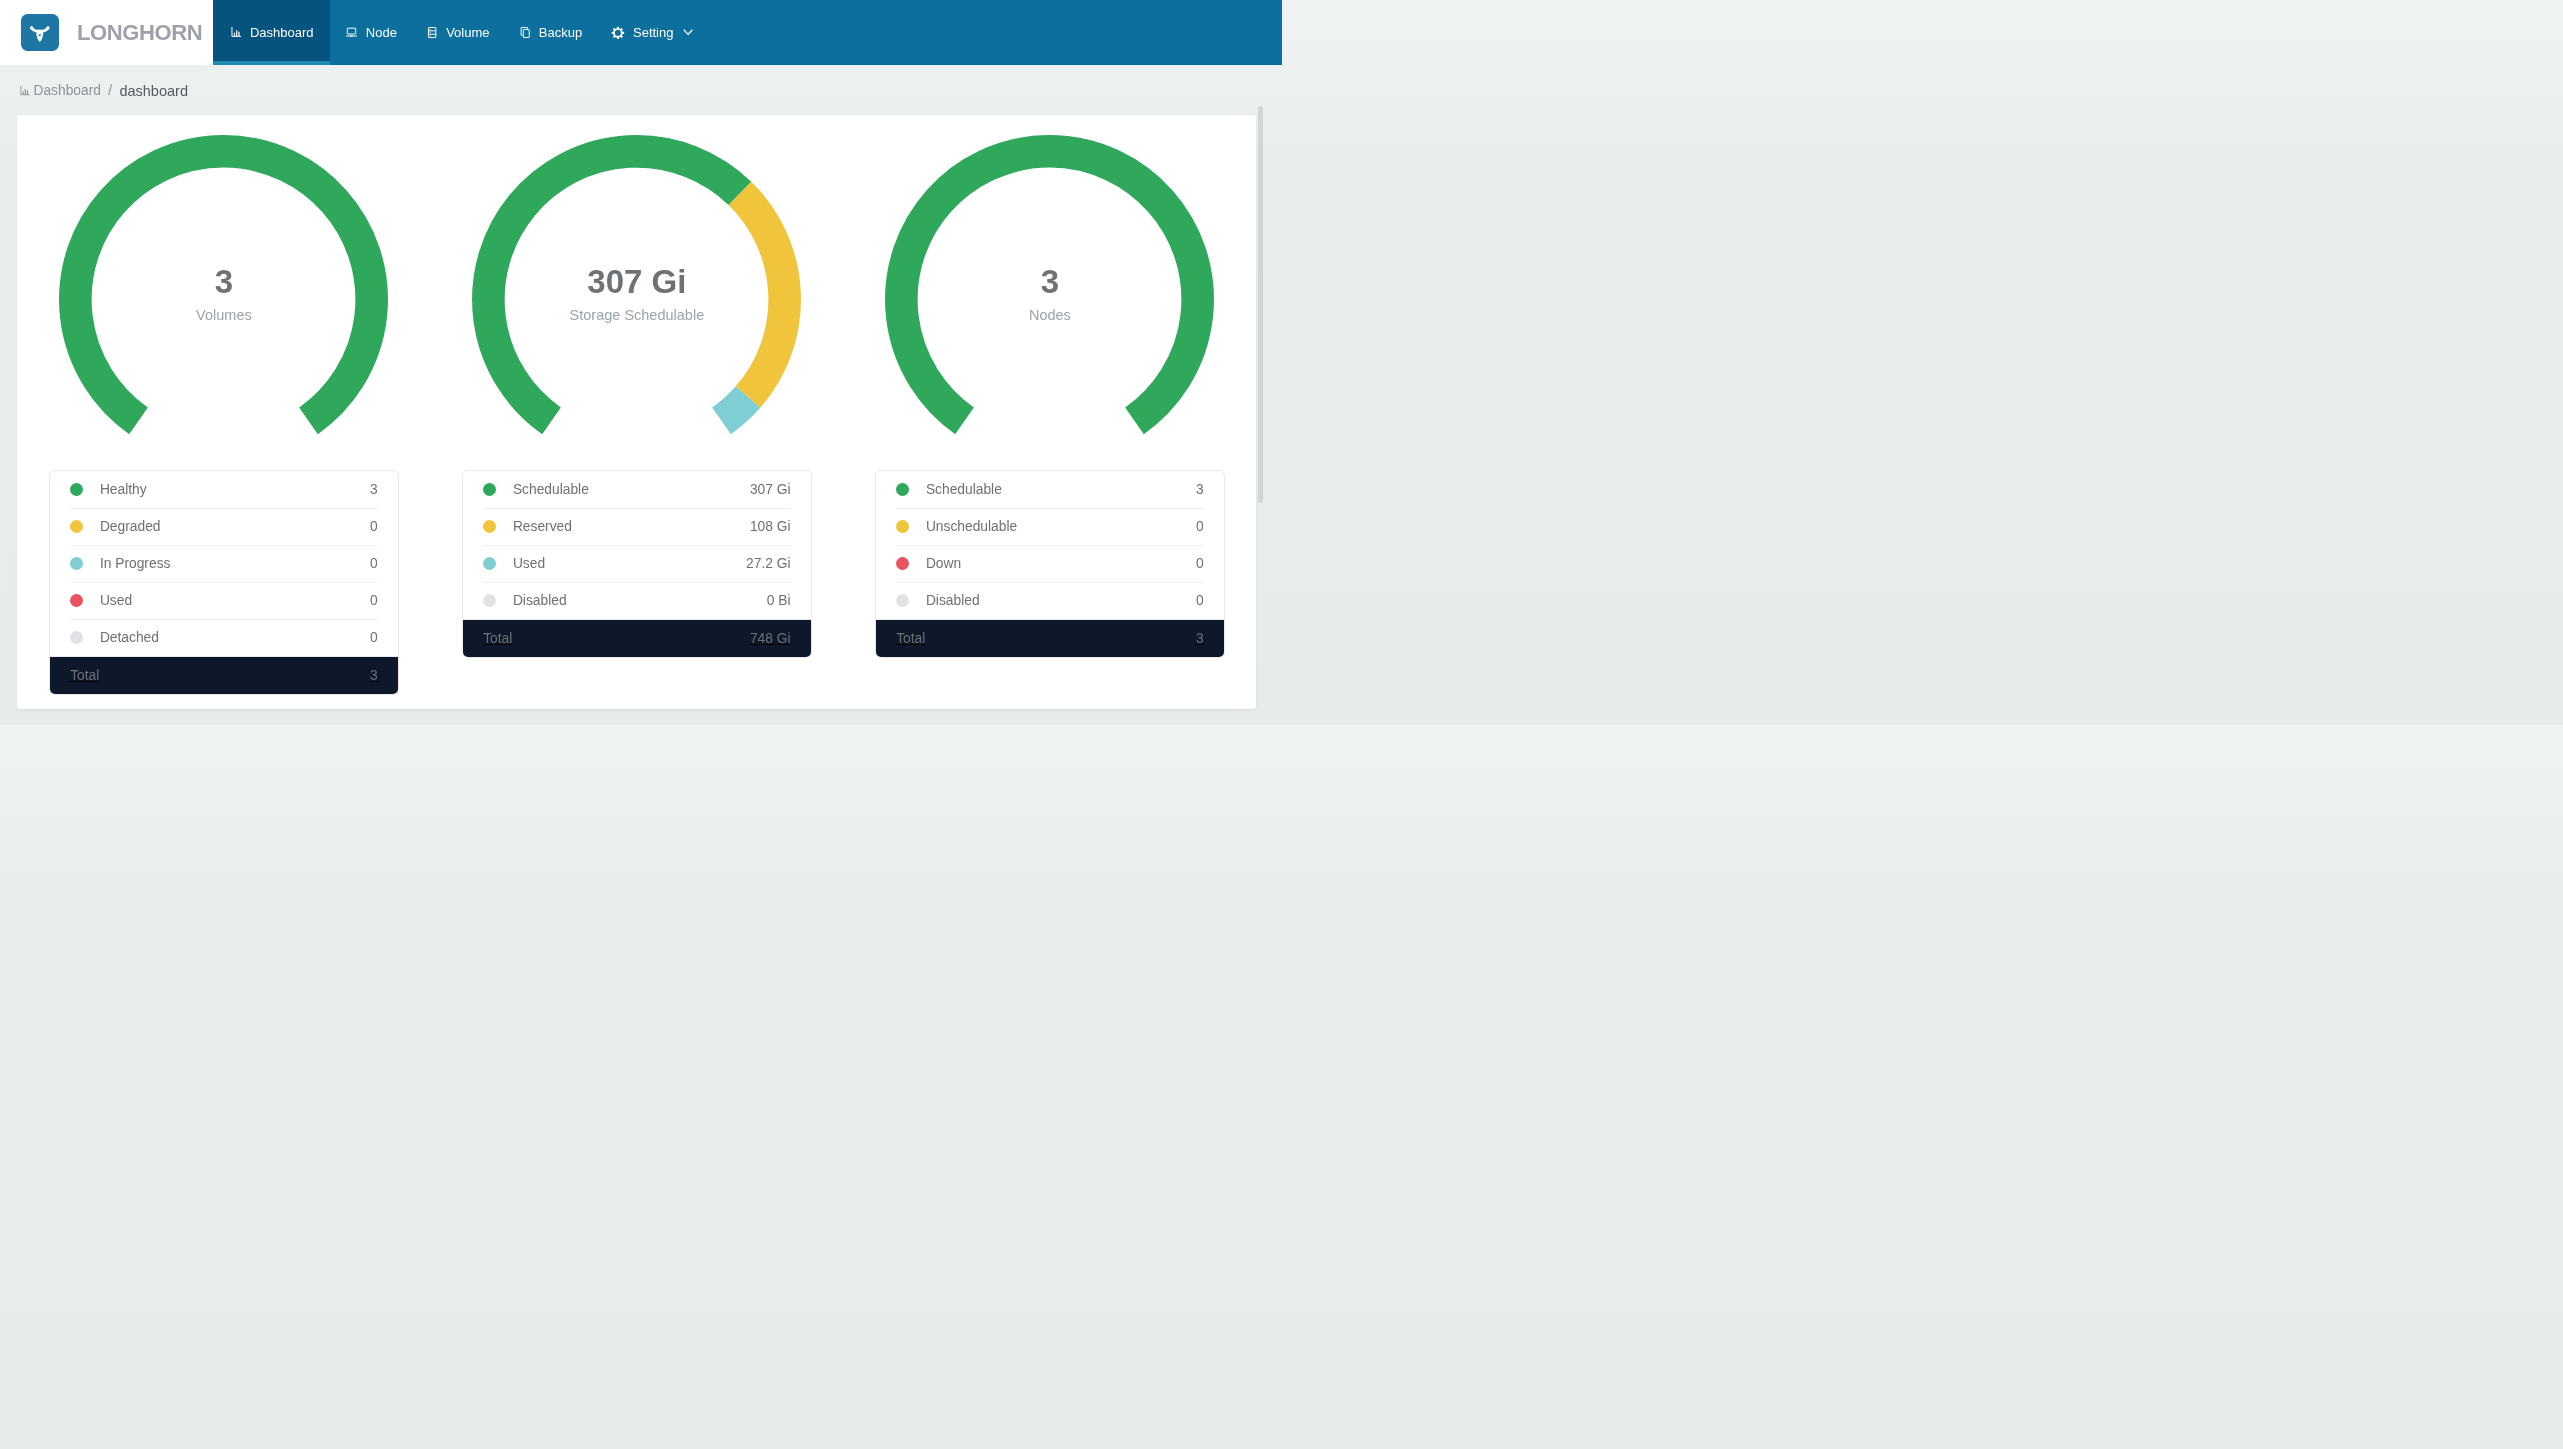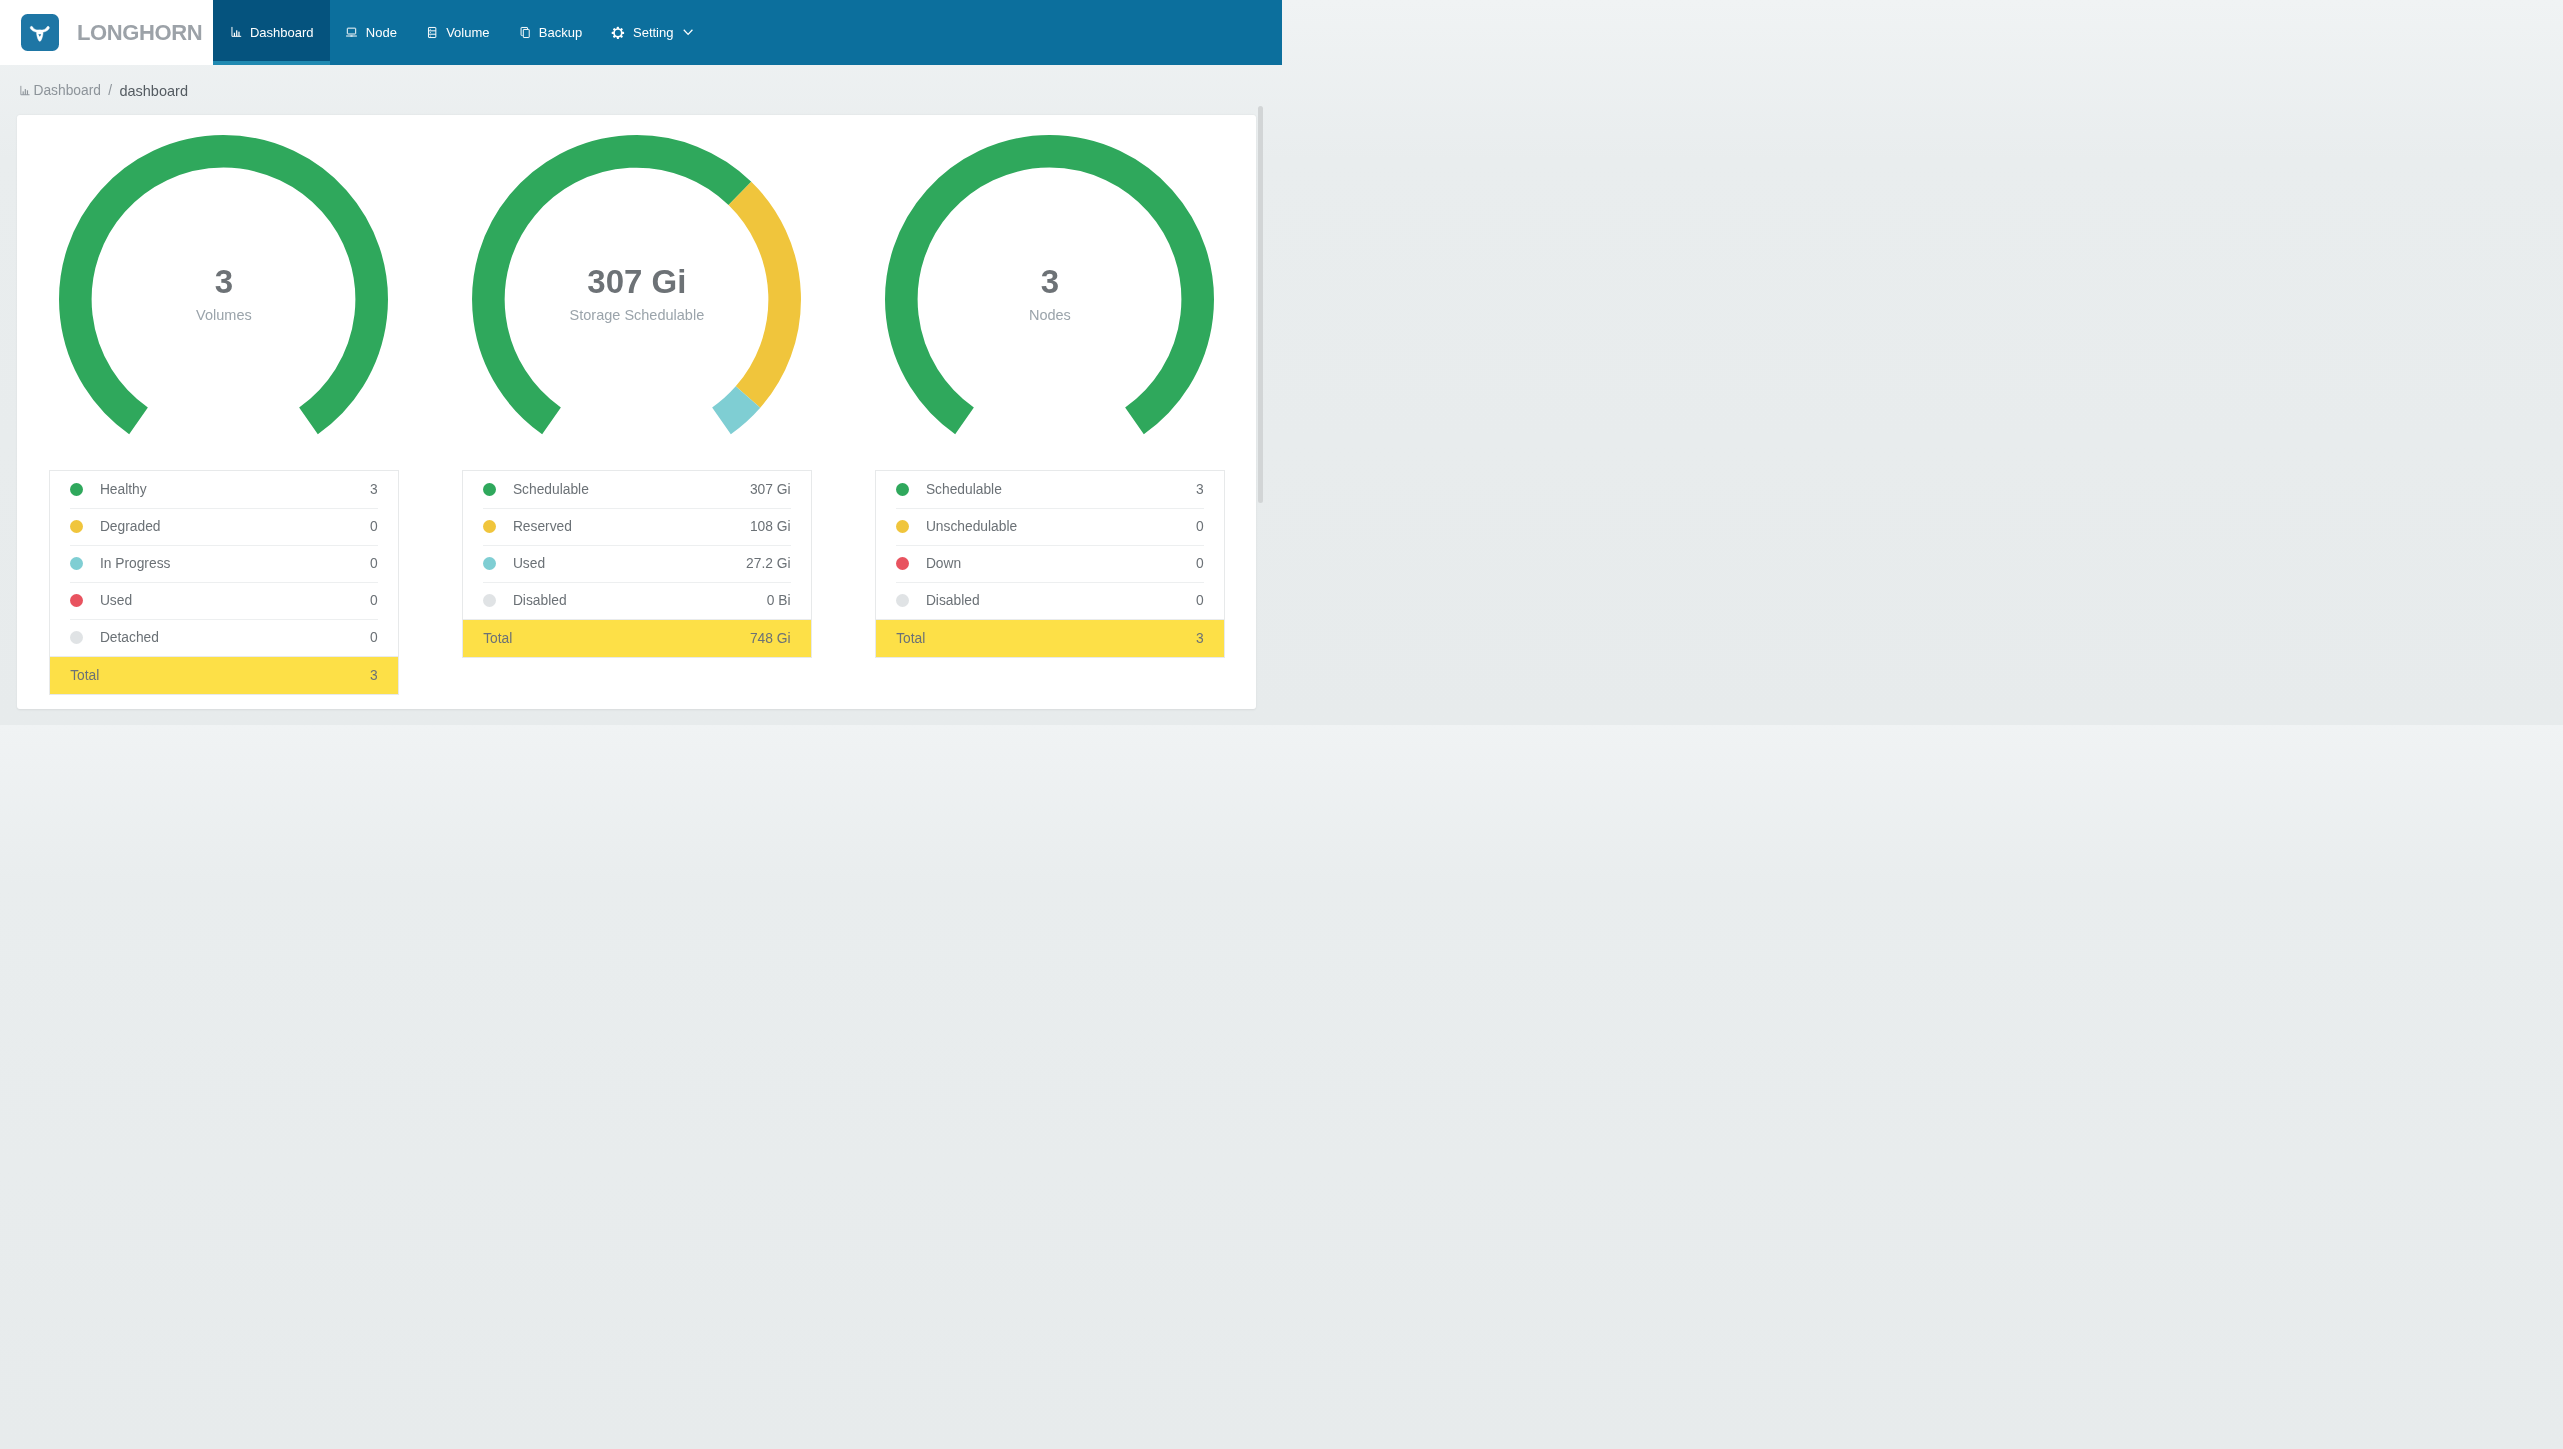--- a/index.html
+++ b/index.html
@@ -33,27 +33,27 @@
           border-radius:2.9px; box-shadow:0 0.7px 2.2px rgba(0,0,0,0.07); display:flex; padding-top:19.6px; }
   .col { flex:1 1 0; display:flex; flex-direction:column; align-items:center; min-width:0; }
 
   .gauge { position:relative; width:329px; height:313px; flex:none; }
   .gauge svg { position:absolute; left:0; top:0; }
   .gauge .center { position:absolute; left:0; right:0; top:128px; text-align:center; }
   .center .value { font-size:33px; font-weight:bold; color:#6d7276; line-height:38px; }
   .center .label { margin-top:6px; font-size:14.5px; color:#9ba4ab; line-height:17.4px; }
 
   
-  .legend { width:350px; margin-top:22.5px; border:0.7px solid #e7e9ea; border-radius:0; background:#ffffff; overflow:hidden; }
+  .legend { width:350px; margin-top:22.5px; border:0.7px solid #e7e9ea; border-radius:6px; background:#ffffff; overflow:hidden; }
   .lrow { height:37px; display:flex; align-items:center; padding:0 20.3px; position:relative; }
   .lrow + .lrow::before { content:""; position:absolute; top:0; left:20.3px; right:20.3px; height:0.7px; background:#edeff0; }
   .dot { width:13px; height:13px; border-radius:50%; margin-right:16.7px; flex:none; background:#ccc; }
   .llabel { font-size:13.8px; color:#6b7176; }
   .lvalue { margin-left:auto; font-size:13.8px; color:#6b7176; }
-  .lfooter { height:38px; background:#fde047; border-top:0.7px solid #e9ebec; display:flex; align-items:center; padding:0 20.3px; }
+  .lfooter { height:38px; background:#0f172a; border-top:0.7px solid #e9ebec; display:flex; align-items:center; padding:0 20.3px;text-decoration:underline; }
   .lfooter .llabel, .lfooter .lvalue { color:#6b7176; }
 
   
   .scroll-thumb { position:absolute; left:1258px; top:106px; width:5.1px; height:397px; border-radius:2.9px; background:#d2d5d6; }
 </style>
 </head>
 <body>
 
 <div class="nav">
   <div class="brand">

